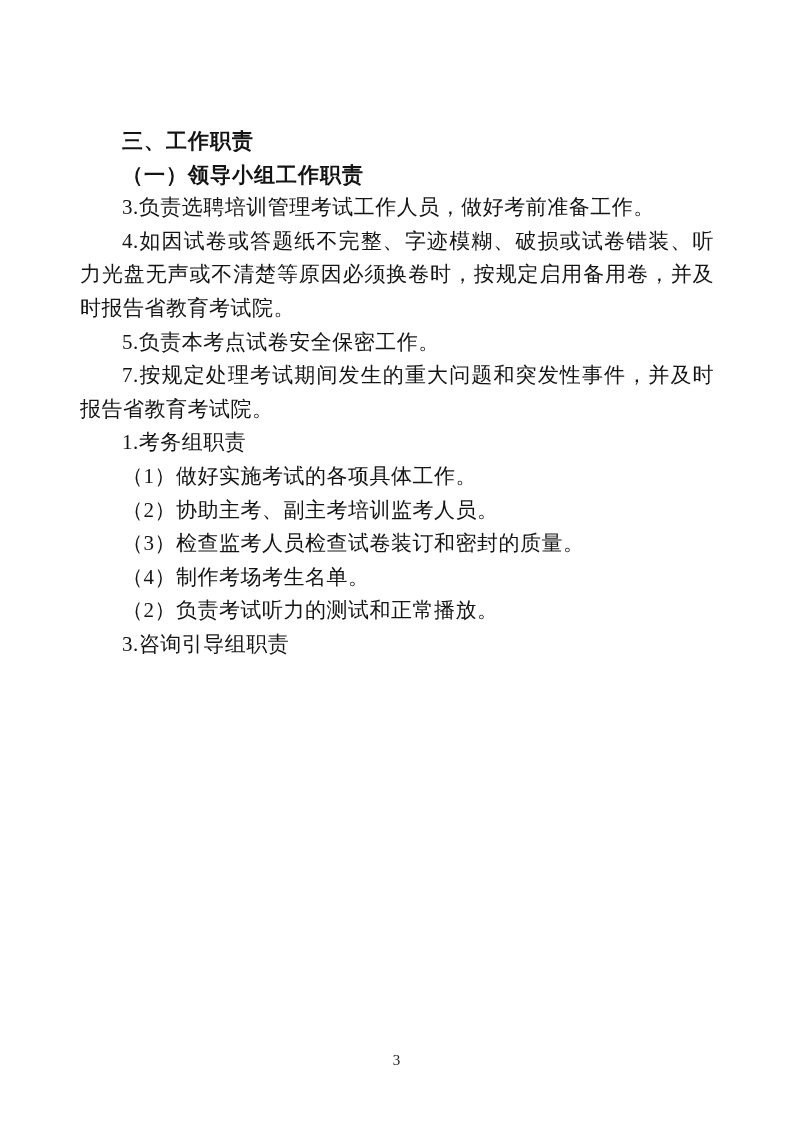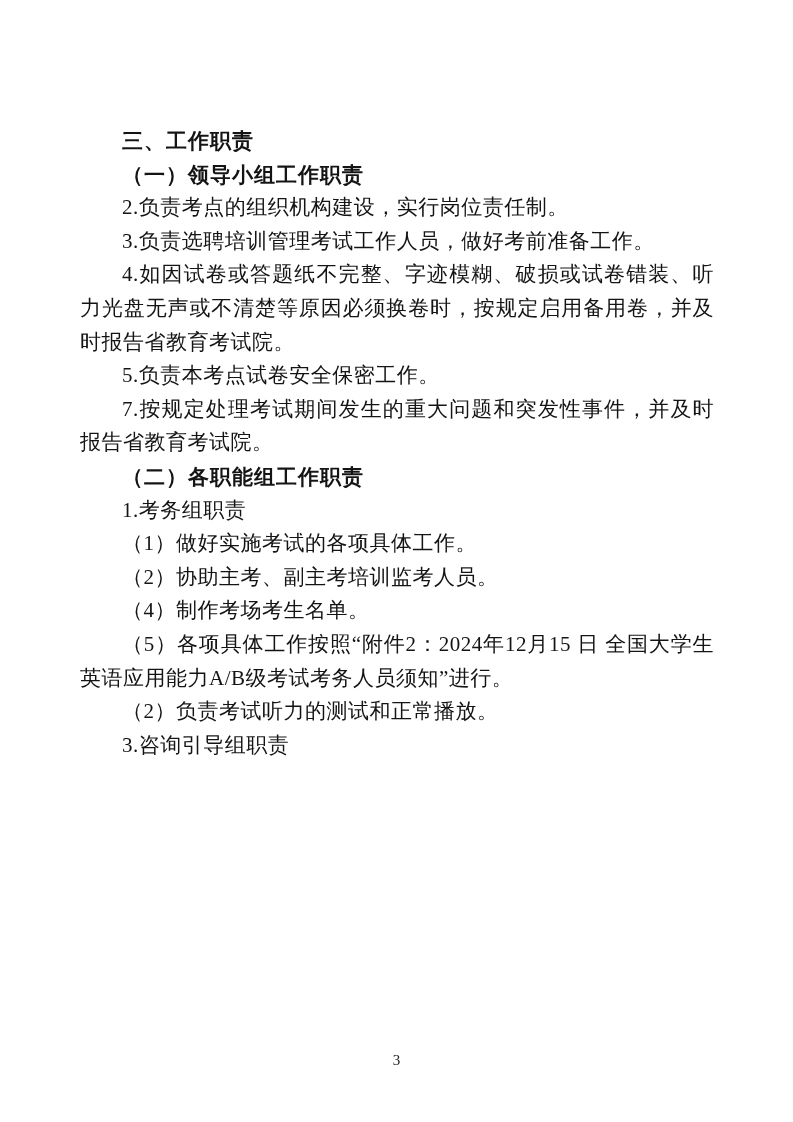--- a/index.html
+++ b/index.html
@@ -43,28 +43,26 @@
   }
 </style>
 </head>
 <body>
 
 <div class="page">
   <div class="content">
 
   <p class="heading">三、工作职责</p>
       <p class="heading">（一）领导小组工作职责</p>
-      <p class="body">2.负责考点的组织机构建设，实行岗位责任制。</p>
       <p class="body">3.负责选聘培训管理考试工作人员，做好考前准备工作。</p>
       <p class="body">4.如因试卷或答题纸不完整、字迹模糊、破损或试卷错装、听力光盘无声或不清楚等原因必须换卷时，按规定启用备用卷，并及时报告省教育考试院。</p>
       <p class="body">5.负责本考点试卷安全保密工作。</p>
       <p class="body">7.按规定处理考试期间发生的重大问题和突发性事件，并及时报告省教育考试院。</p>
-      <p class="heading">（二）各职能组工作职责</p>
       <p class="body">1.考务组职责</p>
       <p class="body">（1）做好实施考试的各项具体工作。</p>
       <p class="body">（2）协助主考、副主考培训监考人员。</p>
+      <p class="body">（3）检查监考人员检查试卷装订和密封的质量。</p>
       <p class="body">（4）制作考场考生名单。</p>
-      <p class="body">（5）各项具体工作按照“附件2：2024年12月15 日 全国大学生英语应用能力A/B级考试考务人员须知”进行。</p>
       <p class="body">（2）负责考试听力的测试和正常播放。</p>
       <p class="body">3.咨询引导组职责</p>
     </div>
   <div class="page-number">3</div>
 </div>
 
 </body></html>

